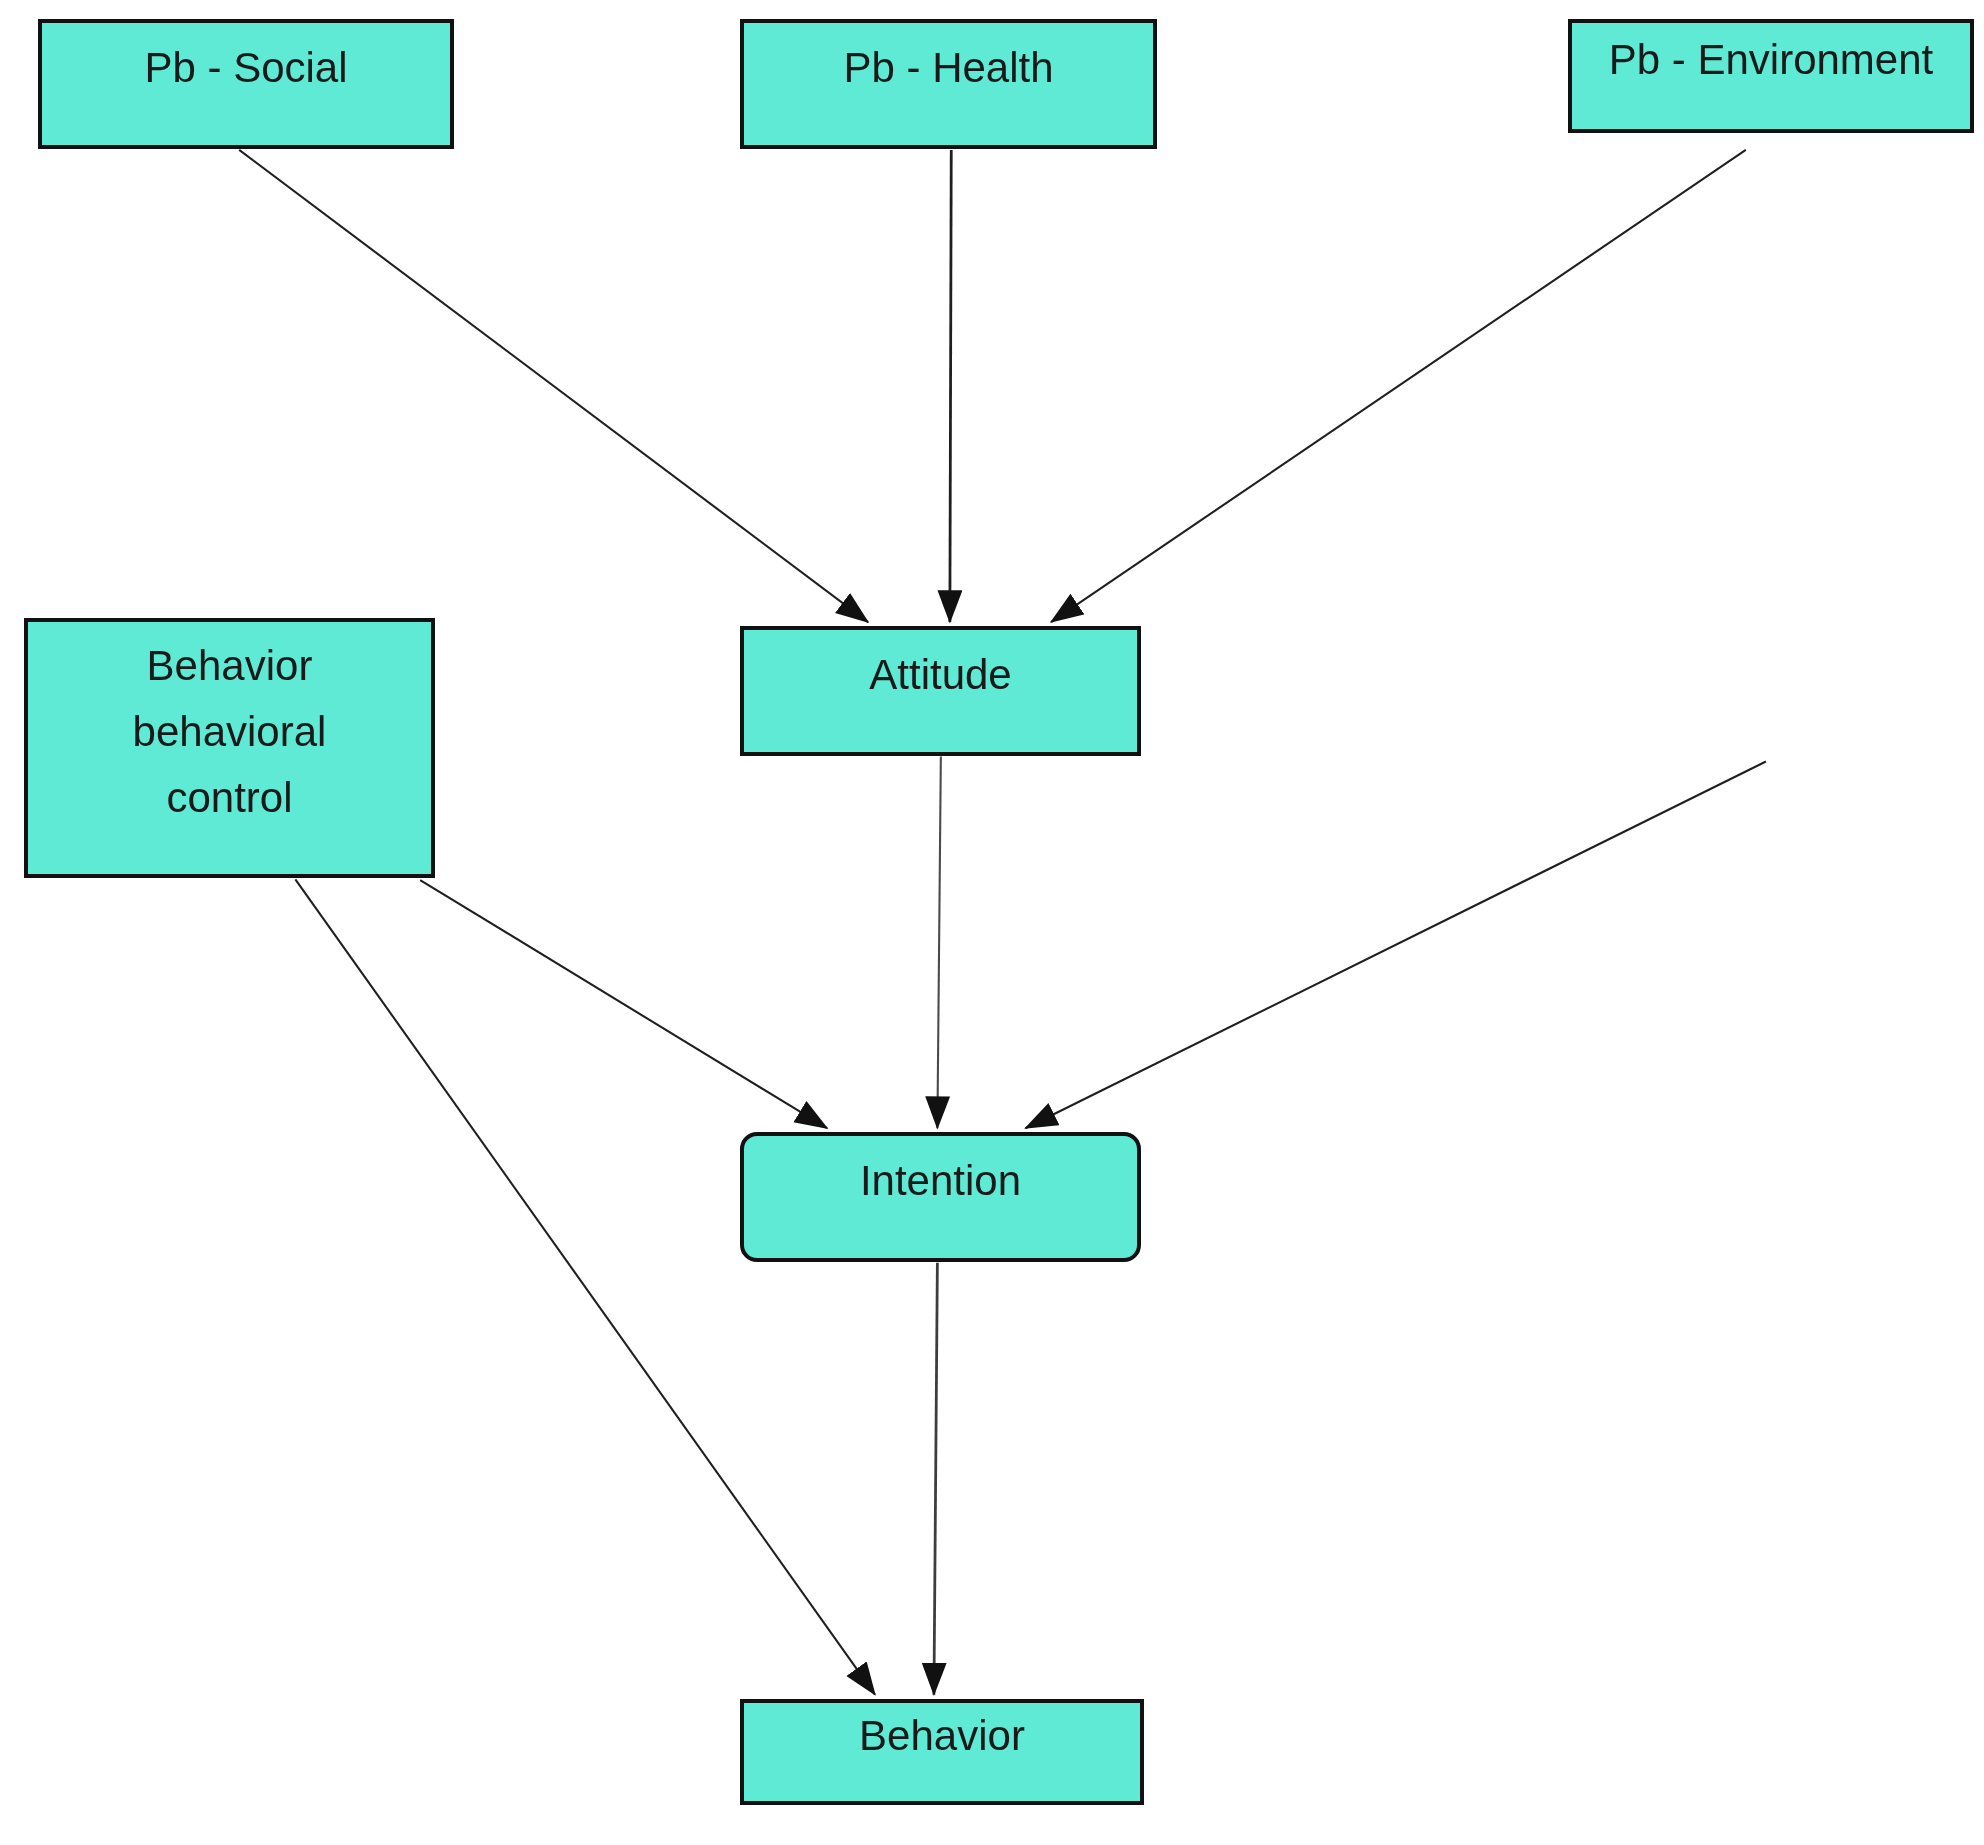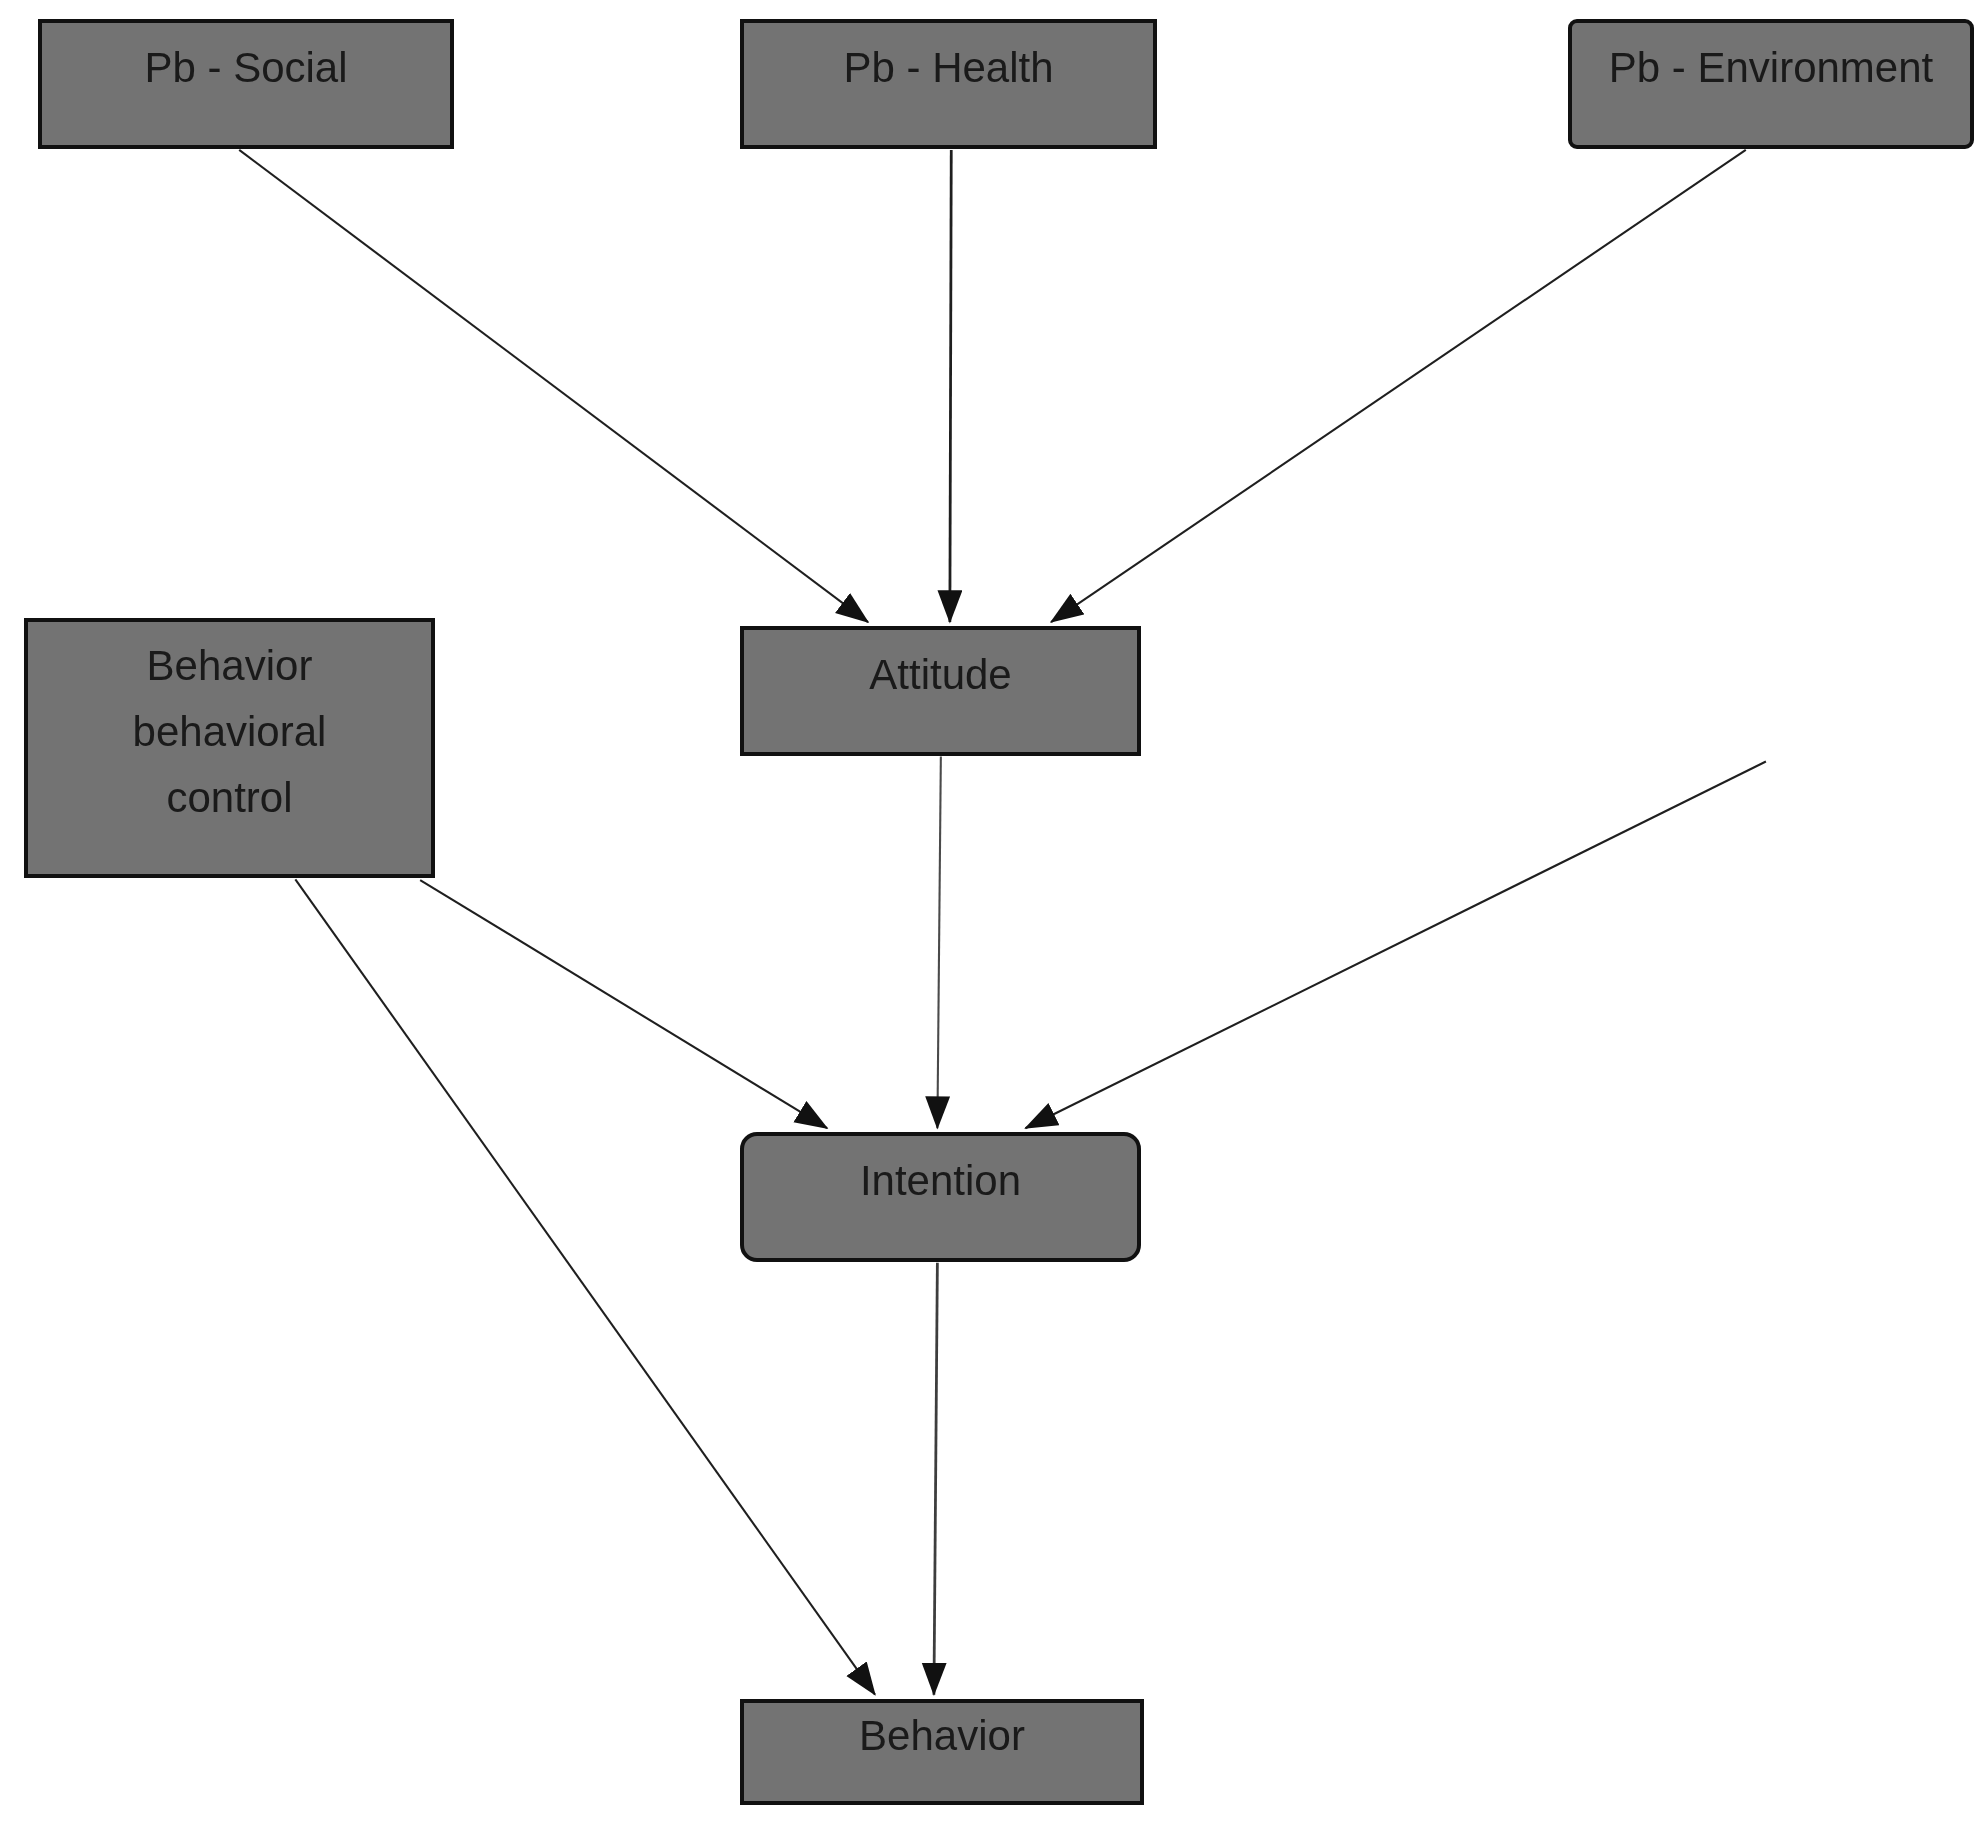--- a/index.html
+++ b/index.html
@@ -19,21 +19,21 @@
     position: absolute;
     left: 0;
     top: 0;
     width: 100%;
     height: 100%;
   }
   .node {
     position: absolute;
     box-sizing: border-box;
     border: 4.2px solid #111111;
-    background: #737373;
+    background: #5eead4;
     display: flex;
     align-items: center;
     justify-content: center;
     padding: 0 7px 32px 7px;
   }
   .node .label {
     display: block;
     text-align: center;
     white-space: pre-line;
     font-size: 42px;
@@ -60,21 +60,21 @@
       <line x1="426" y1="1268" x2="1262" y2="2444" stroke="#1f1f1f" stroke-width="3" marker-end="url(#arrowhead)"></line>
       <line x1="1352" y1="1821" x2="1347" y2="2444" stroke="#3d3d3d" stroke-width="4" marker-end="url(#arrowhead)"></line>
     </svg>
 
 <div class="node" style="left: 38px; top: 19px; width: 416px; height: 130px;">
       <span class="label">Pb - Social</span>
     </div>
     <div class="node" style="left: 740px; top: 19px; width: 417px; height: 130px;">
       <span class="label">Pb - Health</span>
     </div>
-    <div class="node" style="left: 1568px; top: 19px; width: 406px; height: 130px; border-radius: 9px;">
+    <div class="node" style="left: 1568px; top: 19px; width: 406px; height: 114px;">
       <span class="label">Pb - Environment</span>
     </div>
     <div class="node" style="left: 24px; top: 618px; width: 411px; height: 260px;">
       <span class="label">Behavior
 behavioral
 control</span>
     </div>
     <div class="node" style="left: 740px; top: 626px; width: 401px; height: 130px;">
       <span class="label">Attitude</span>
     </div>

